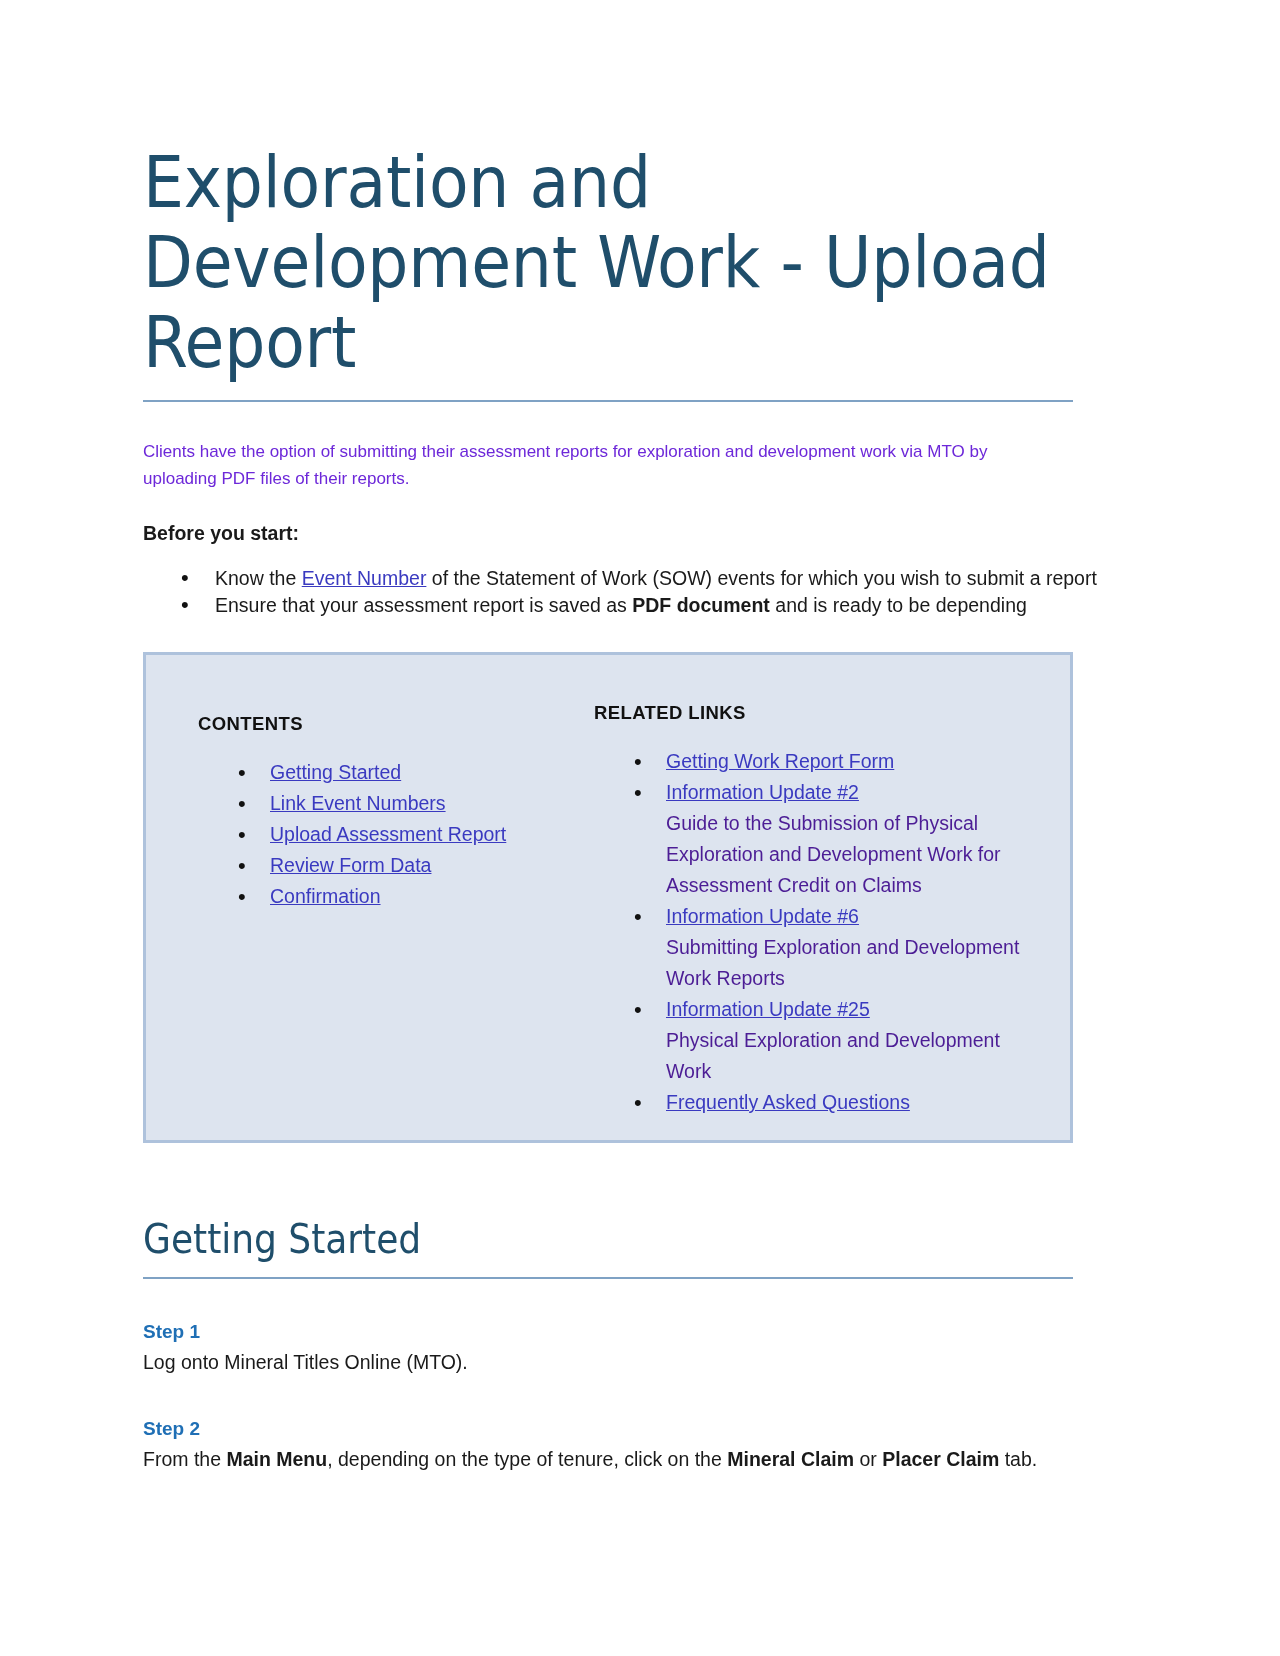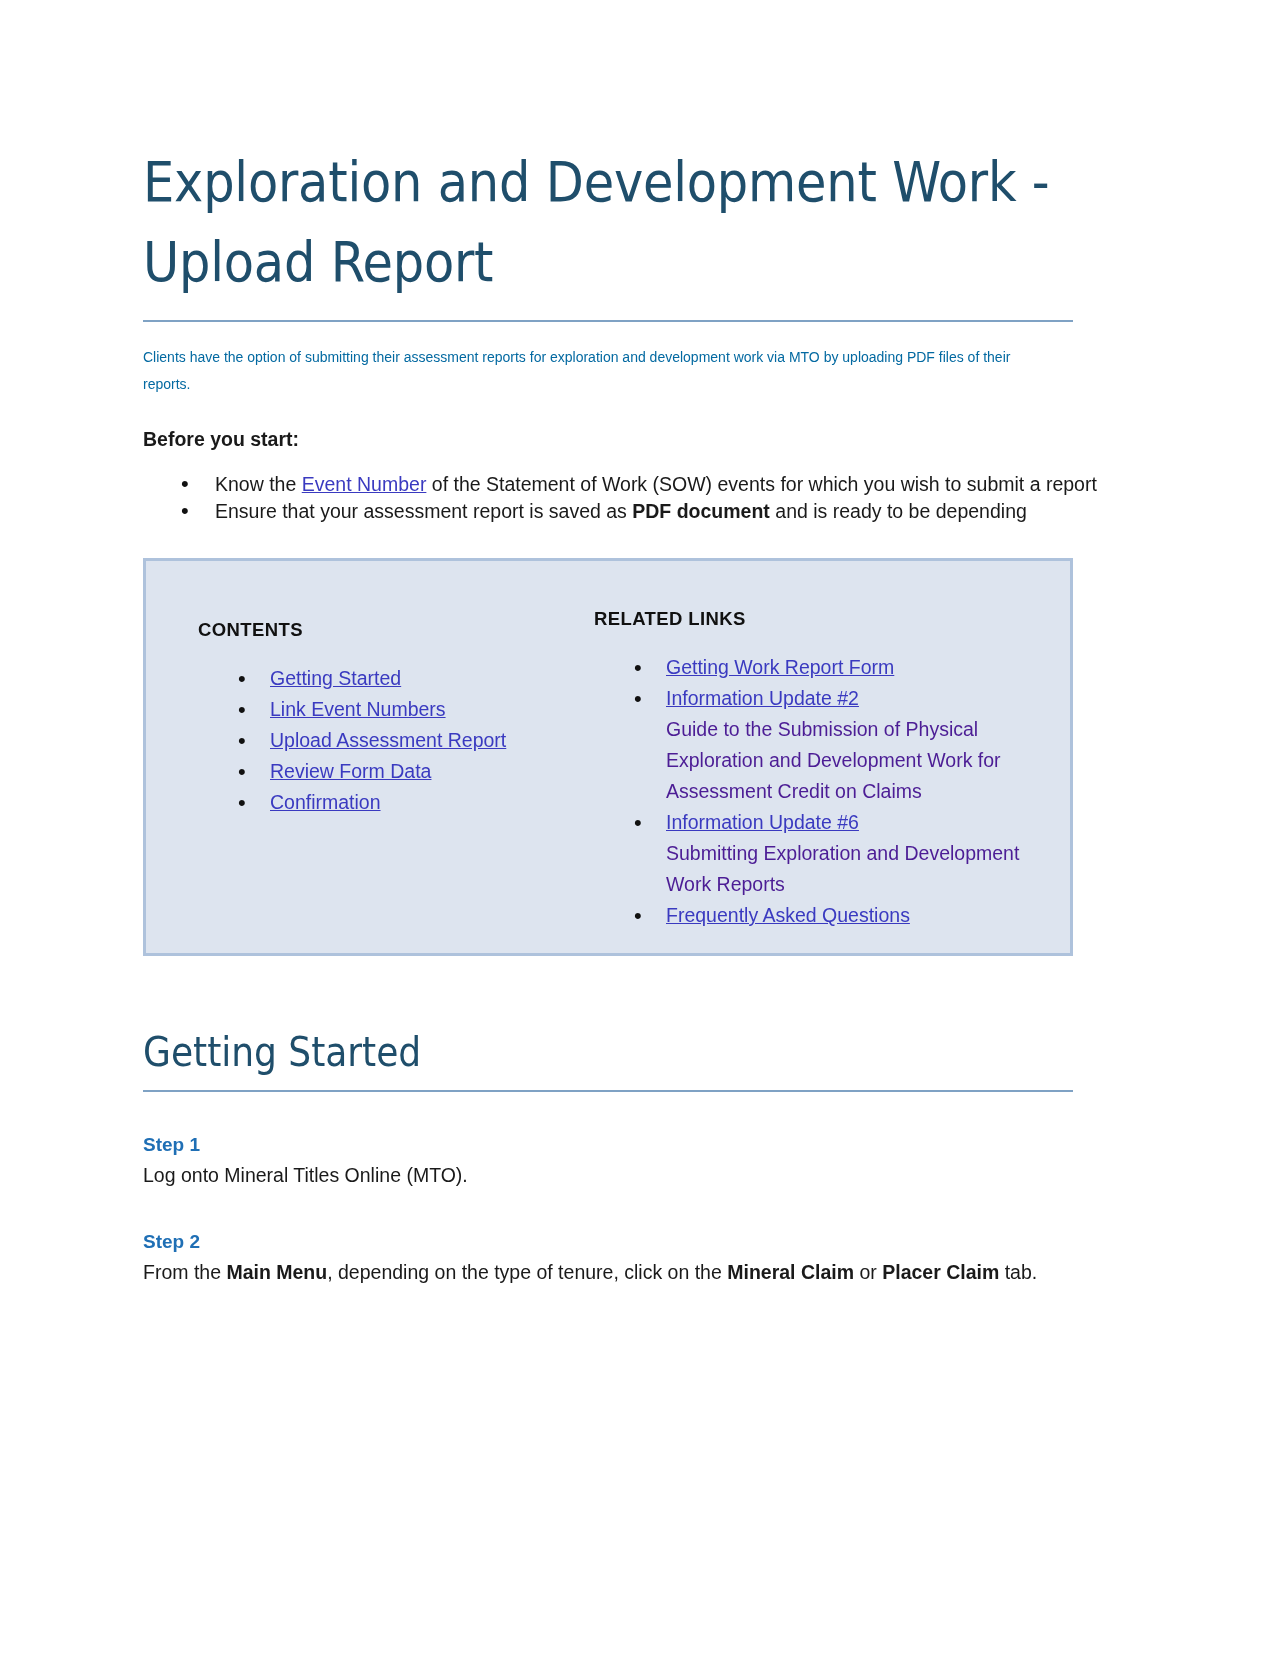--- a/index.html
+++ b/index.html
@@ -24,43 +24,43 @@
   }
   .content {
     position: absolute;
     left: 143px;
     top: 0;
     width: 930px;
   }
 
   
   .doc-title {
-    font-size: 55px;
+    font-size: 72px;
     line-height: 80px;
     font-weight: 400;
     color: #1f4e6b;
     letter-spacing: -0.2px;
     margin: 0;
     padding-top: 142px;
     font-family: "DejaVu Sans", sans-serif;
     font-stretch: condensed;
   }
   .title-rule {
     border: 0;
     border-top: 2px solid #7fa2c4;
     margin: 18px 0 0 0;
     width: 930px;
   }
 
   
   .intro {
-    font-size: 14px;
-    line-height: 27px;
-    color: #0369a1;
-    margin: 22px 0 0 0;
+    font-size: 17px;
+    line-height: 27px;
+    color: #6d28d9;
+    margin: 36px 0 0 0;
     width: 905px;
   }
   .before-start {
     font-size: 19.5px;
     line-height: 27px;
     font-weight: bold;
     color: #1a1a1a;
     margin: 28px 0 0 0;
   }
 
@@ -211,20 +211,21 @@
           <li><a class="link" href="#">Confirmation</a></li>
         </ul>
       </div>
 
       <div class="col-related">
         <p class="col-head">RELATED LINKS</p>
         <ul class="box-list related">
           <li><a class="link" href="#">Getting Work Report Form</a></li>
           <li><a class="link" href="#">Information Update #2</a><span class="sub">Guide to the Submission of Physical Exploration and Development Work for Assessment Credit on Claims</span></li>
           <li><a class="link" href="#">Information Update #6</a><span class="sub">Submitting Exploration and Development Work Reports</span></li>
+          <li><a class="link" href="#">Information Update #25</a><span class="sub">Physical Exploration and Development Work</span></li>
           <li><a class="link" href="#">Frequently Asked Questions</a></li>
         </ul>
       </div>
 
     </div>
 
     <h2 class="section-heading">Getting Started</h2>
     <hr class="section-rule">
 
     <p class="step-label">Step 1</p>

